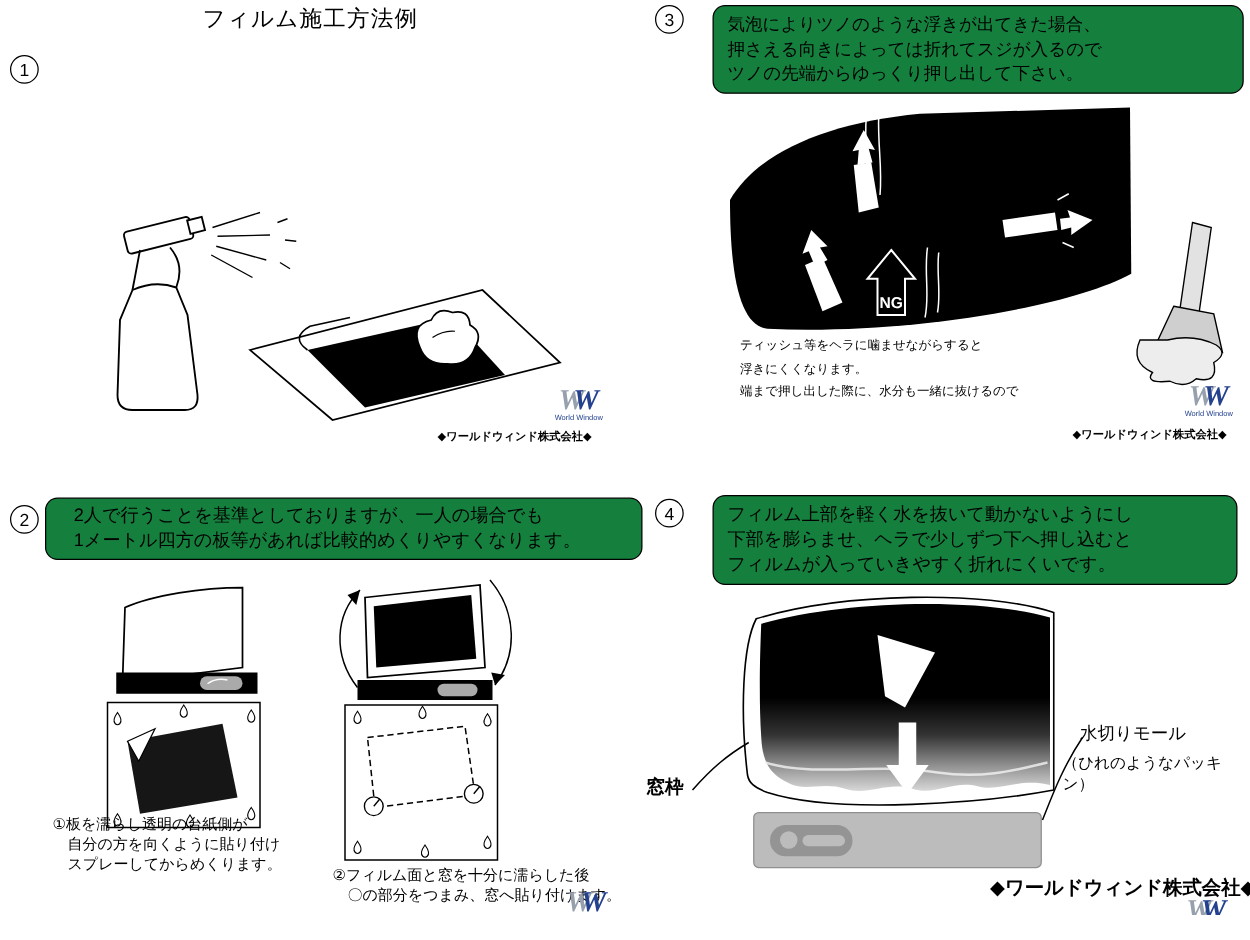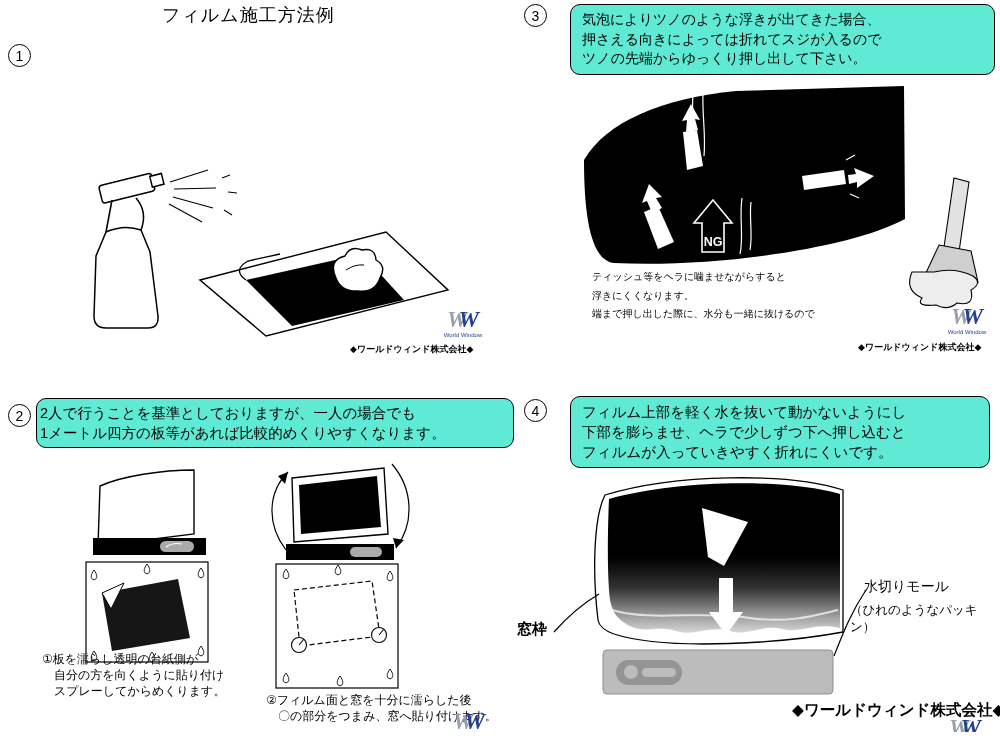--- a/index.html
+++ b/index.html
@@ -9,21 +9,21 @@
     font-family:"Liberation Sans","DejaVu Sans",sans-serif; color:#000;
     overflow:hidden;
     border-radius:10px;
   }
   .abs { position:absolute; }
   .page-title { position:absolute; left:162px; top:3px; font-size:18px; letter-spacing:1px; }
   .step-circle {
     position:absolute; width:23px; height:23px; border:1.6px solid #000; border-radius:50%;
     font-size:14px; display:flex; align-items:center; justify-content:center; background:#fff;
   }
-  .round-box { position:absolute; border:1.4px solid #000; background:#5eead4; }
+  .round-box { position:absolute; border:1.4px solid #000; background:#15803d; }
   .ln { white-space:pre; }
   .note { position:absolute; }
   .caption { position:absolute; font-size:12px; line-height:16px; }
   .ww-logo { position:absolute; text-align:center; line-height:1; width:46px; }
   .ww-logo .ws { font-weight:bold; font-style:italic; font-size:23px; letter-spacing:-9px;
                  font-family:Liberation Serif, serif; padding-right:9px; }
   .ww-logo .w1 { color:#97a0ad; }
   .ww-logo .w2 { color:#23418e; }
   .ww-logo .sub { font-size:6px; color:#23418e; margin-top:1px; }
   .company-small { position:absolute; font-size:9px; font-weight:bold; white-space:pre; }
@@ -129,21 +129,21 @@
   </div>
 
   <div class="ww-logo" style="left:944px; top:305px;">
     <div class="ws"><span class="w1">W</span><span class="w2">W</span></div>
     <div class="sub">World Window</div>
   </div>
   <div class="company-small" style="left:858px; top:341px;">◆ワールドウィンド株式会社◆</div>
 
   <div class="step-circle" style="left:8px; top:404px;">2</div>
 
-  <div class="round-box" style="left:36px; top:398px; width:478px; border-radius:10px; padding:4px 3px; font-size:14.5px; line-height:20px;">
+  <div class="round-box" style="left:36px; top:398px; width:478px; border-radius:10px; padding:4px 22px; font-size:14.5px; line-height:20px;">
     <div class="ln">2人で行うことを基準としておりますが、一人の場合でも</div>
     <div class="ln">1メートル四方の板等があれば比較的めくりやすくなります。</div>
   </div>
 
   <svg class="abs" style="left:40px; top:452px;" width="440" height="242" viewBox="0 0 440 242">
     <defs>
       <path id="dropShape" d="M0 -5 C3.2 -0.6 3.4 2.4 1.8 4 C0.8 5 -0.8 5 -1.8 4 C-3.4 2.4 -3.2 -0.6 0 -5 Z"></path>
     </defs>
     <g>
       <path d="M60 34 C82 24 122 18 154 18 L154 82 L58 94 Z" fill="#fff" stroke="#000" stroke-width="1.4"></path>

